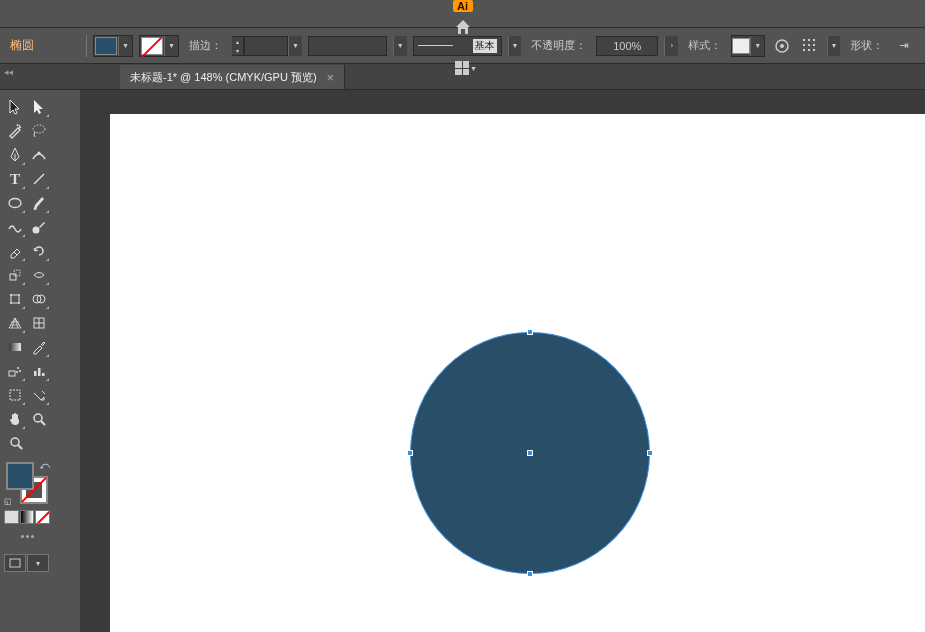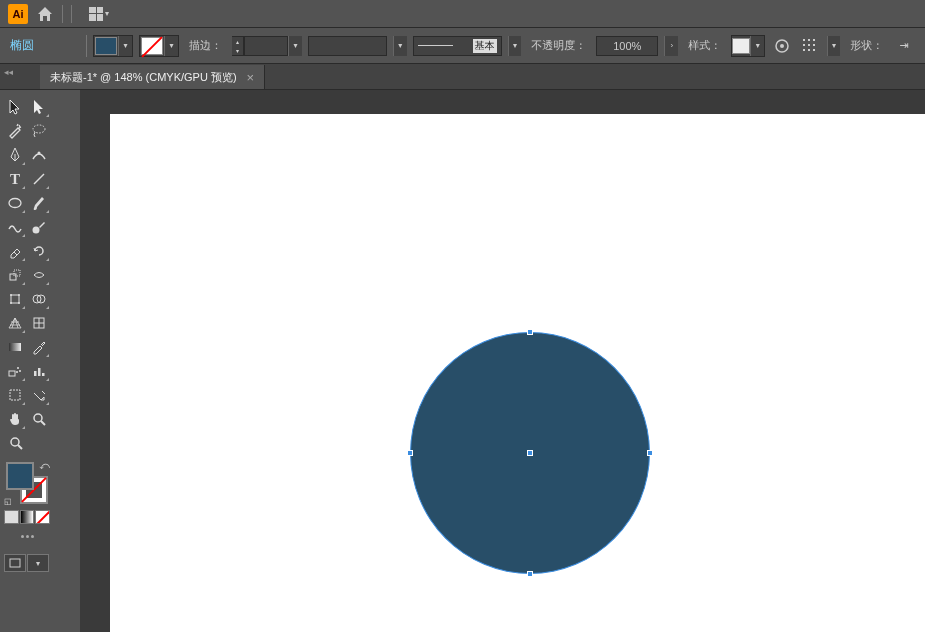--- a/index.html
+++ b/index.html
@@ -1,50 +1,50 @@
 <!DOCTYPE html>
 <html><head>
   <meta charset="utf-8">
   <style>
     * { margin: 0; padding: 0; box-sizing: border-box; font-family: "Microsoft YaHei", "SimSun", sans-serif; }
     body { width: 925px; height: 632px; background: #535353; overflow: hidden; color: #d0d0d0; font-size: 12px; user-select: none; }
 
     
-    .menubar { height: 28px; background: #535353; display: flex; align-items: center; padding: 0 8px; gap: 8px; border-bottom: 1px solid #2a2a2a; }
+    .menubar { height: 28px; background: #535353; display: flex; align-items: center; padding: 0 8px; gap: 8px; border-bottom: 1px solid #2a2a2a; flex-direction: column; }
     .ai-logo { width: 20px; height: 20px; background: #ff9a00; display: flex; align-items: center; justify-content: center; font-weight: bold; color: #330000; font-size: 11px; border-radius: 2px; }
     .home-icon { width: 18px; height: 18px; display: flex; align-items: center; justify-content: center; }
     .menu-items { display: flex; gap: 2px; margin-left: 10px; }
     .menu-item { padding: 4px 8px; cursor: pointer; font-size: 12px; }
     .grid-icon { margin-left: 6px; display: flex; align-items: center; gap: 2px; padding: 3px; }
     .grid-dots { width: 14px; height: 14px; display: grid; grid-template-columns: repeat(2,1fr); grid-template-rows: repeat(2,1fr); gap: 1px; }
     .grid-dots span { background: #ccc; }
 
     
     .controlbar { height: 36px; background: #535353; display: flex; align-items: center; padding: 0 10px; gap: 6px; border-bottom: 1px solid #2a2a2a; }
-    .shape-label { min-width: 70px; font-size: 12px; color: #7dd3fc; }
+    .shape-label { min-width: 70px; font-size: 12px; color: #fdba74; }
     .dropdown { display: flex; align-items: center; background: #424242; border: 1px solid #2a2a2a; height: 22px; }
     .dropdown-btn { width: 14px; height: 20px; background: #424242; display: flex; align-items: center; justify-content: center; border-left: 1px solid #666; cursor: pointer; }
     .swatch { width: 22px; height: 18px; margin: 1px; }
     .swatch.fill { background: #284e68; border: 1px solid #888; }
     .swatch.none { background: white; position: relative; border: 1px solid #888; }
     .swatch.none::after { content: ''; position: absolute; width: 140%; height: 2px; background: red; top: 50%; left: -20%; transform: rotate(-45deg); }
     .ctl-label { font-size: 11px; color: #ccc; margin: 0 4px; white-space: nowrap; }
     .num-input { width: 44px; height: 20px; background: #424242; border: 1px solid #2a2a2a; color: #ccc; font-size: 11px; text-align: center; }
     .stepper { width: 12px; height: 20px; background: #424242; display: flex; flex-direction: column; border: 1px solid #2a2a2a; border-left: none; }
     .stepper span { flex: 1; display: flex; align-items: center; justify-content: center; font-size: 6px; cursor: pointer; }
     .stroke-preview { width: 90px; height: 20px; background: #424242; border: 1px solid #2a2a2a; display: flex; align-items: center; padding: 0 4px; gap: 20px; }
     .line { flex: 1; height: 1px; background: #ccc; }
     .style-sw { width: 18px; height: 16px; background: #eee; border: 1px solid #888; }
     .icon-btn { width: 22px; height: 22px; display: flex; align-items: center; justify-content: center; cursor: pointer; }
     .align-dots { display: grid; grid-template-columns: repeat(3,1fr); grid-template-rows: repeat(3,1fr); gap: 1px; width: 14px; height: 14px; }
     .align-dots span { width: 2px; height: 2px; background: #ccc; }
     .hidden-dd { width: 80px; height: 20px; background: #424242; border: 1px solid #2a2a2a; }
 
     
-    .tabbar { height: 26px; background: #434343; display: flex; align-items: flex-end; padding-left: 40px; border-bottom: 1px solid #2a2a2a; }
+    .tabbar { height: 26px; background: #434343; display: flex; align-items: flex-end; padding-left: 120px; border-bottom: 1px solid #2a2a2a; }
     .collapse-panel { position: absolute; left: 4px; top: 67px; color: #999; font-size: 9px; }
     .tab { height: 24px; background: #535353; padding: 0 10px; display: flex; align-items: center; gap: 10px; font-size: 11px; color: #eee; border-right: 1px solid #2a2a2a; cursor: pointer; }
     .tab-close { font-size: 13px; cursor: pointer; color: #aaa; }
 
     
     .workspace { position: absolute; top: 90px; left: 80px; right: 0; bottom: 0; background: #3a3a3a; overflow: hidden; }
     .canvas { position: absolute; left: 30px; top: 24px; width: 900px; height: 700px; background: #fff; }
     .ellipse-sel { position: absolute; left: 300px; top: 218px; width: 240px; height: 242px; }
     .ellipse-shape { width: 100%; height: 100%; border-radius: 50%; background: #284e68; border: 1px solid #3b8de0; }
     .handle { position: absolute; width: 6px; height: 6px; background: #3b8de0; border: 1px solid #fff; }

